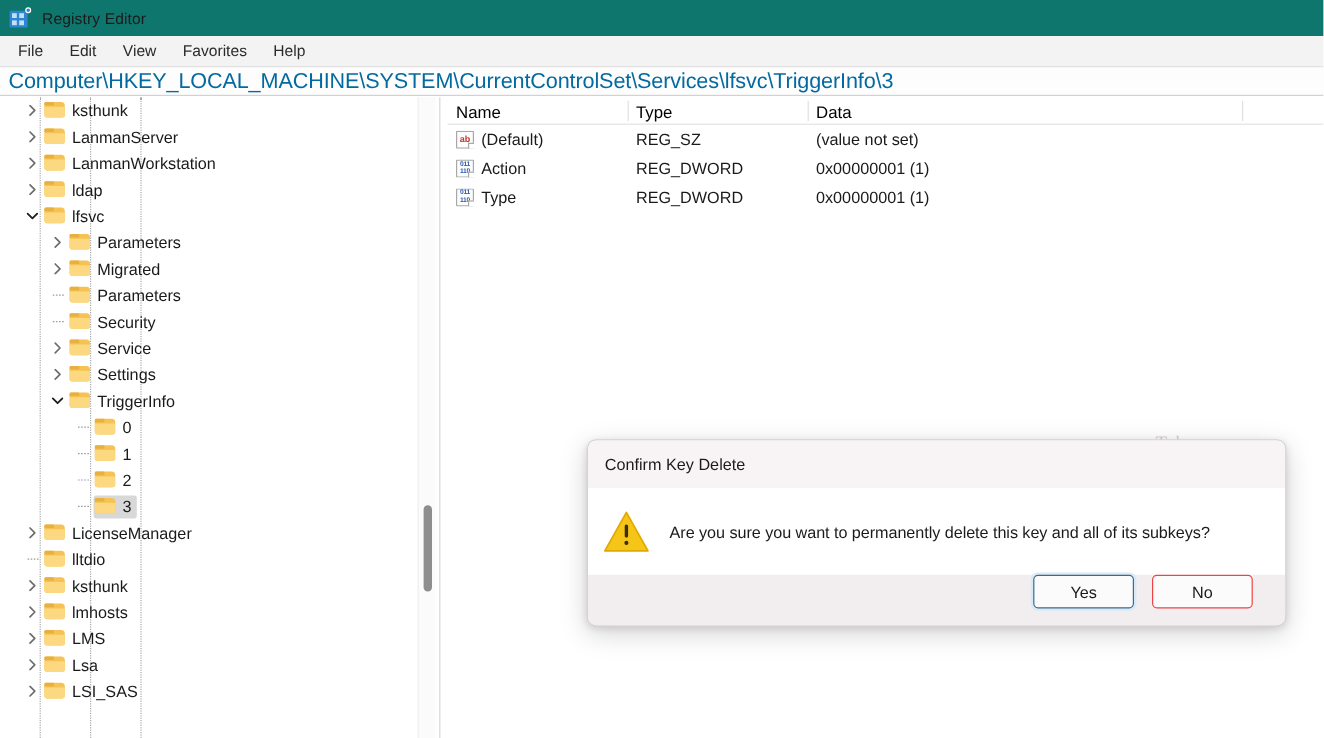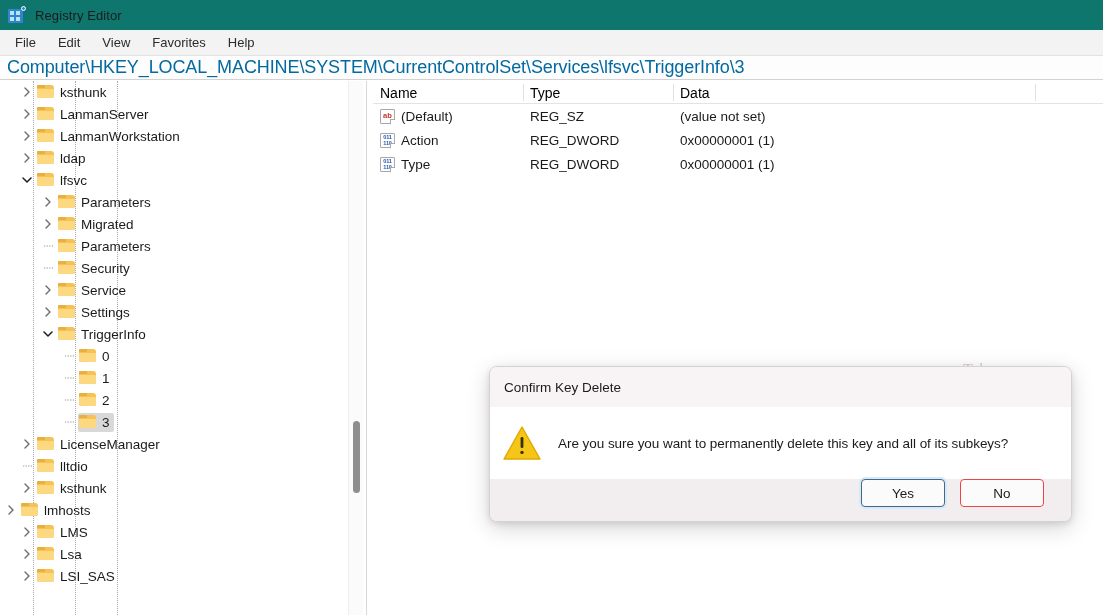--- a/index.html
+++ b/index.html
@@ -658,21 +658,21 @@
             </span>
             <span class="tw-label-box">
               <span class="tw-folder">
                 <span class="f-back"></span>
                 <span class="f-tab"></span>
                 <span class="f-front"></span>
               </span>
               <span class="tw-label">ksthunk</span>
             </span>
           </div>
-          <div class="tree-row" style="padding-left: 2px;">
+          <div class="tree-row" style="padding-left: 18px;">
             <span class="tw-arrow">
               <svg width="10" height="10" viewBox="0 0 10 10">
                 <path d="M3 1 L7 5 L3 9" fill="none" stroke="#6d6d6d" stroke-width="1.4" stroke-linecap="round" stroke-linejoin="round"></path>
               </svg>
             </span>
             <span class="tw-label-box">
               <span class="tw-folder">
                 <span class="f-back"></span>
                 <span class="f-tab"></span>
                 <span class="f-front"></span>

